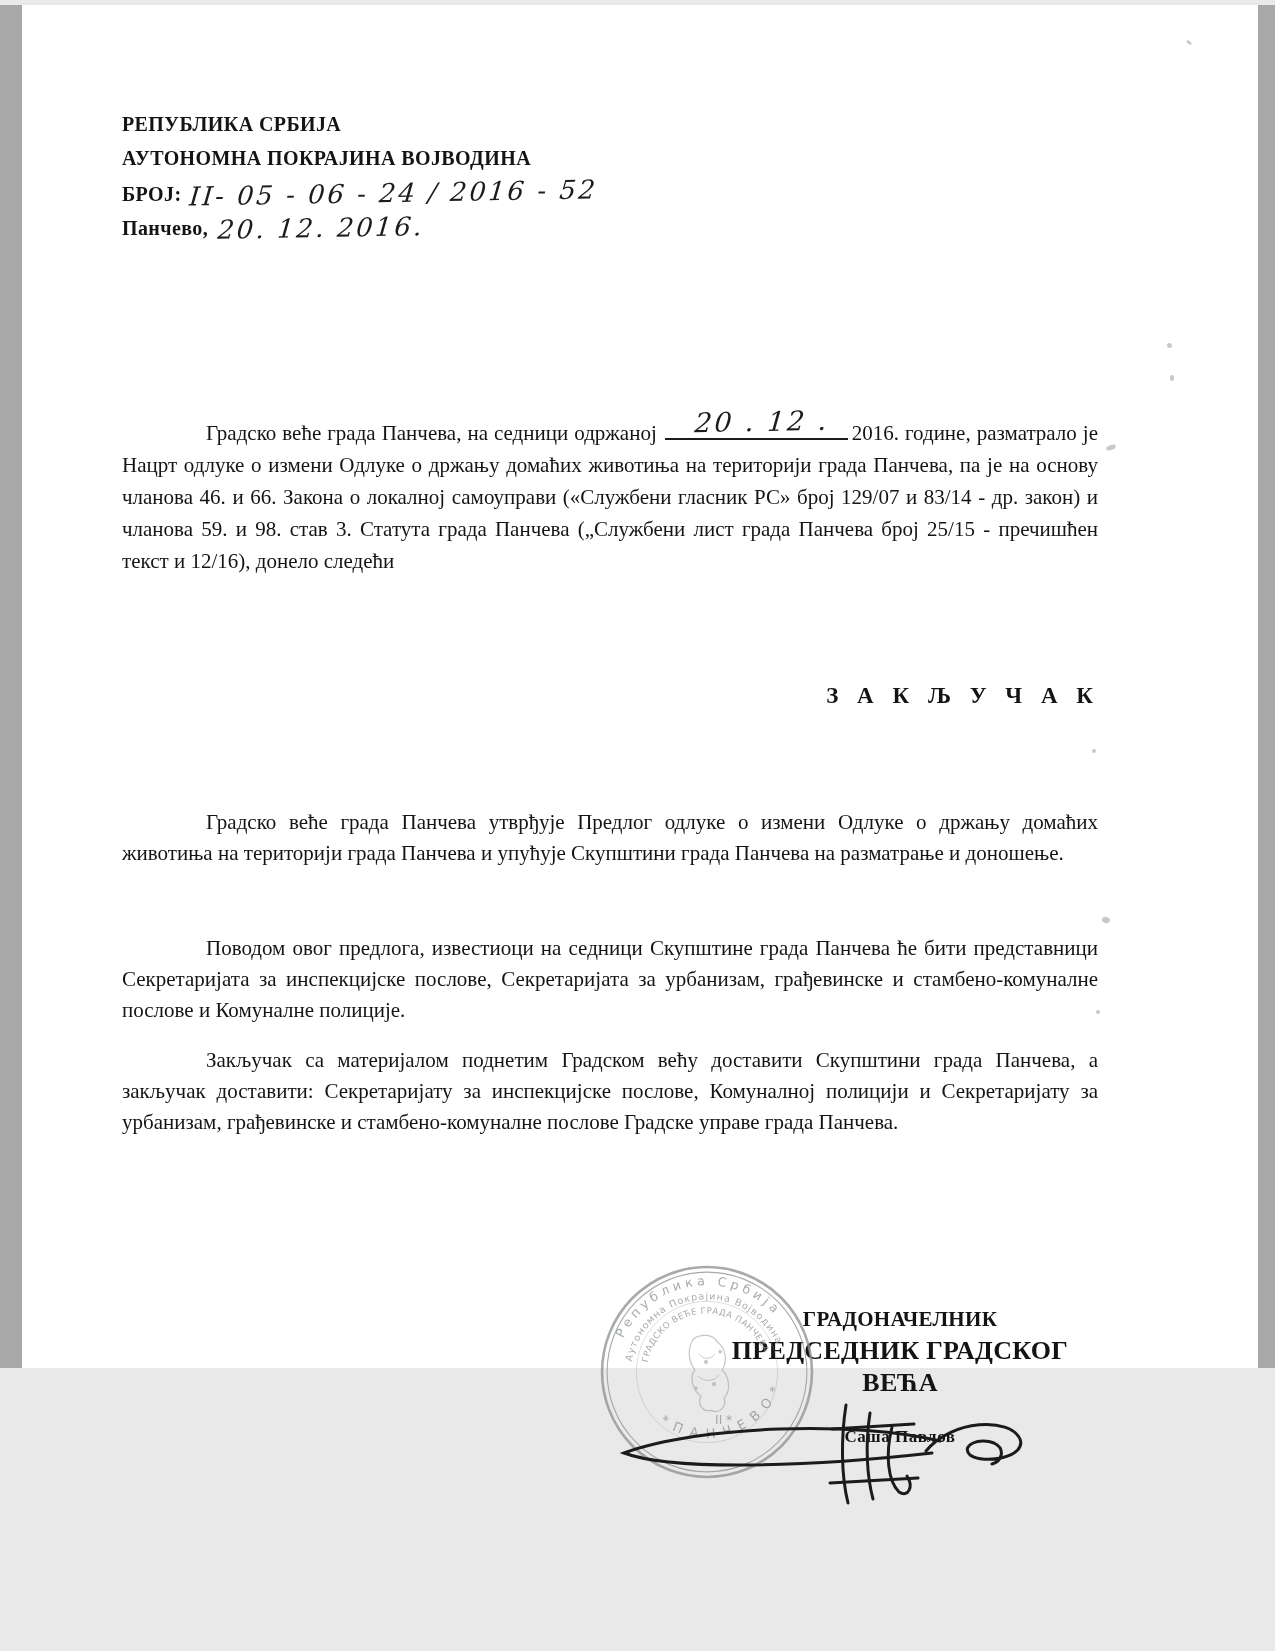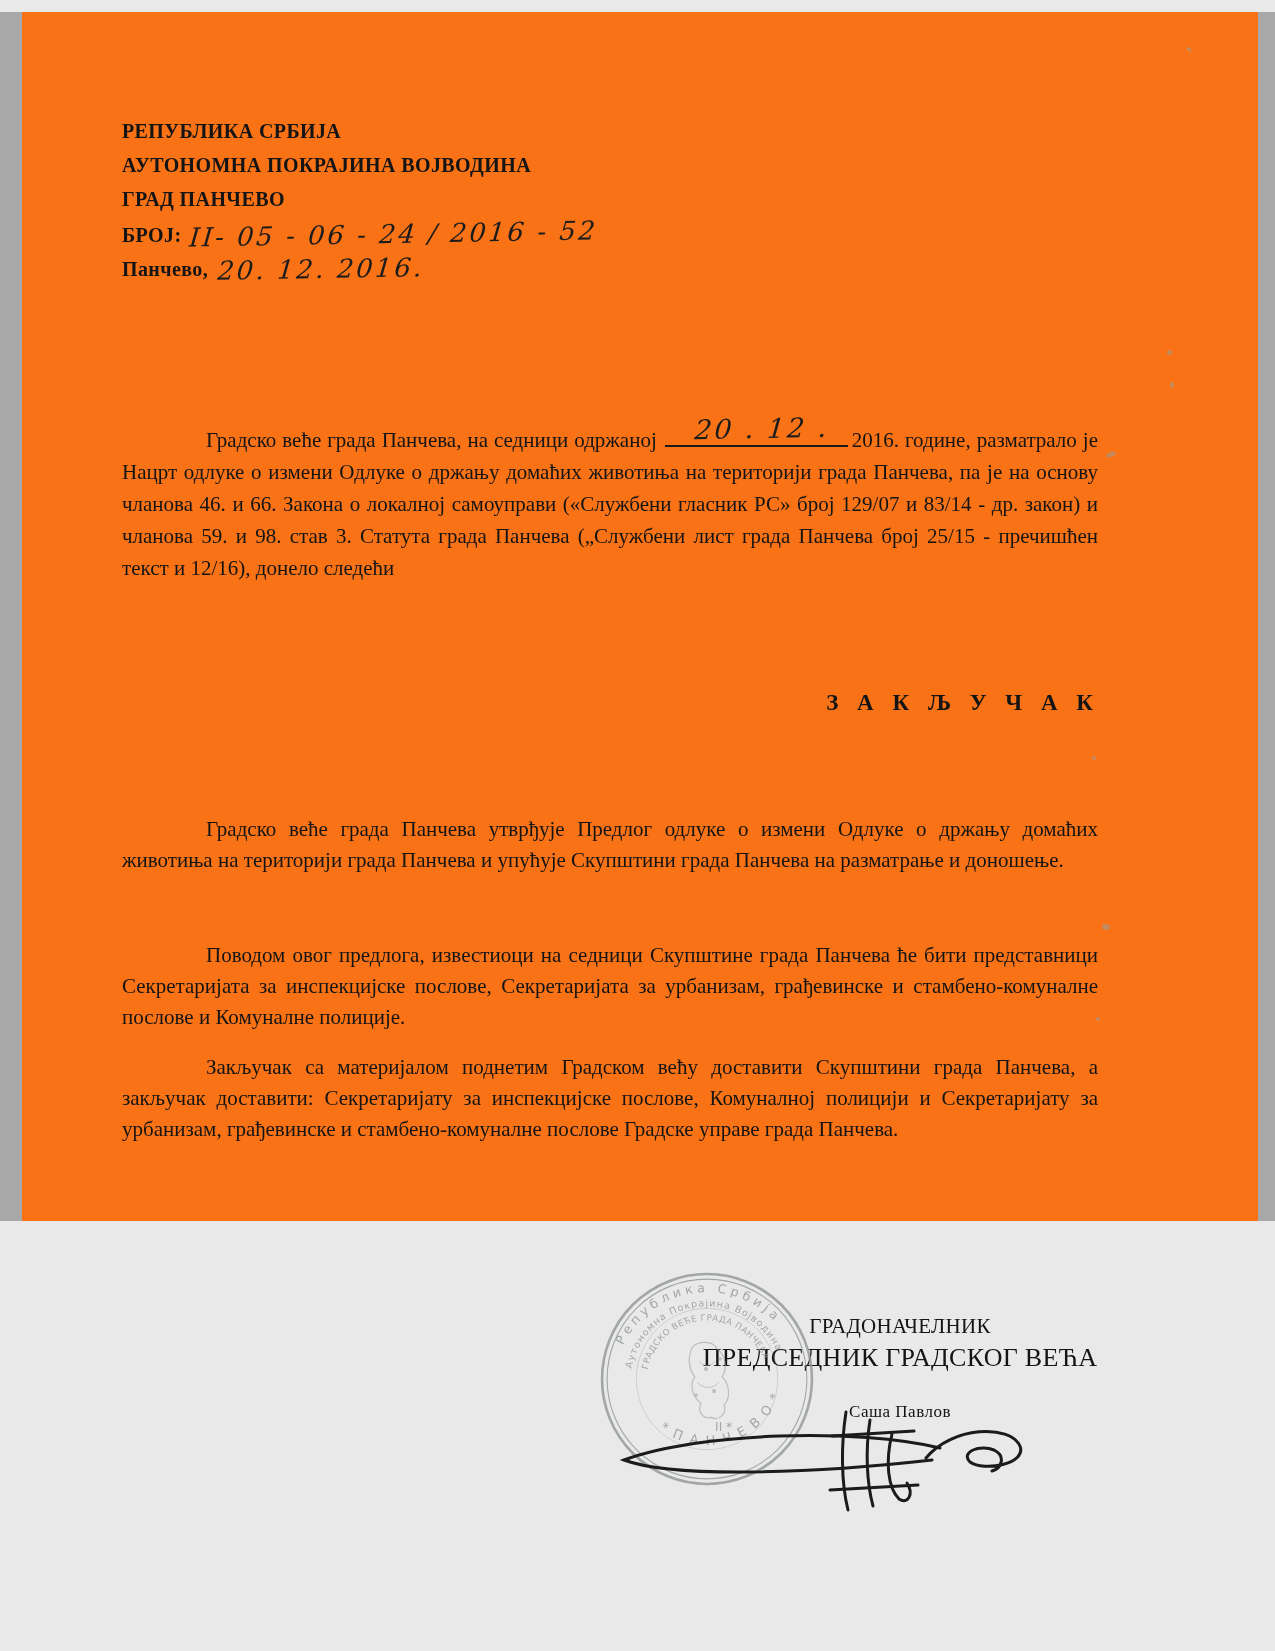--- a/index.html
+++ b/index.html
@@ -3,22 +3,22 @@
 <meta charset="utf-8">
 <style>
   html,body{margin:0;padding:0;}
   body{
     width:1275px;height:1651px;
     background:#e9e9e9;
     font-family:"Liberation Serif","DejaVu Serif",serif;
     position:relative;overflow:hidden;
   }
   .page{
-    position:absolute;left:0;top:12px;width:1275px;height:1209px;
-    background:#f97316;
+    position:absolute;left:0;top:5px;width:1275px;height:1363px;
+    background:#ffffff;
   }
   .edge{position:absolute;top:0;height:100%;background:#a8a8a8;}
   .edge-left{left:0;width:22px;}
   .edge-right{right:0;width:17px;}
 
   .header-block{
     position:absolute;left:122px;top:102px;
     font-weight:bold;font-size:20px;line-height:34px;color:#141414;
     letter-spacing:.4px;white-space:nowrap;
   }
@@ -49,21 +49,21 @@
   }
 
   .doc-heading{
     position:absolute;left:122px;top:678px;width:976px;
     text-align:right;font-weight:bold;font-size:23px;color:#141414;
     letter-spacing:5px;word-spacing:3px;margin:0;
   }
 
   .signature-block{
     position:absolute;left:700px;top:1298px;width:400px;
-    text-align:center;font-weight:normal;color:#141414;z-index:2;
+    text-align:center;font-weight:bold;color:#141414;z-index:2;
   }
   .sig-title1{font-size:21px;line-height:32px;letter-spacing:.3px;}
   .sig-title2{font-size:26px;line-height:32px;letter-spacing:.3px;}
   .sig-name{font-size:17px;line-height:30px;margin-top:23px;letter-spacing:.5px;}
 
   .stamp{position:absolute;left:596px;top:1256px;width:222px;height:222px;z-index:3;opacity:.78;}
   .signature-svg{position:absolute;left:608px;top:1392px;width:430px;height:120px;z-index:4;}
 
   .artifact{position:absolute;background:#9b9b9b;border-radius:50%;opacity:.55;z-index:1;}
 </style>
@@ -71,21 +71,20 @@
 <body>
 
 <div class="page">
 
   <div class="edge edge-left"></div>
   <div class="edge edge-right"></div>
 
   <div class="header-block">
     <div class="header-line">РЕПУБЛИКА СРБИЈА</div>
     <div class="header-line">АУТОНОМНА ПОКРАЈИНА ВОЈВОДИНА</div>
-    <div class="header-line">ГРАД ПАНЧЕВО</div>
     <div class="header-line">
       <span>БРОЈ:</span><span class="hw hw-number">II- 05 - 06 - 24 / 2016 - 52</span>
     </div>
     <div class="header-line">
       <span>Панчево,</span><span class="hw hw-headerdate">20. 12. 2016.</span>
     </div>
   </div>
 
   <p class="para para-first" style="top:412px;">
     <span>Градско веће града Панчева, на седници одржаној</span><span class="hw-slot"><span class="hw">20 . 12 .</span></span><span>2016. године, разматрало је Нацрт одлуке о измени Одлуке о држању домаћих животиња на територији града Панчева, па је на основу чланова 46. и 66. Закона о локалној самоуправи («Службени гласник РС» број 129/07 и 83/14 - др. закон) и чланова 59. и 98. став 3. Статута града Панчева („Службени лист града Панчева број 25/15 - пречишћен текст и 12/16), донело следећи</span>

